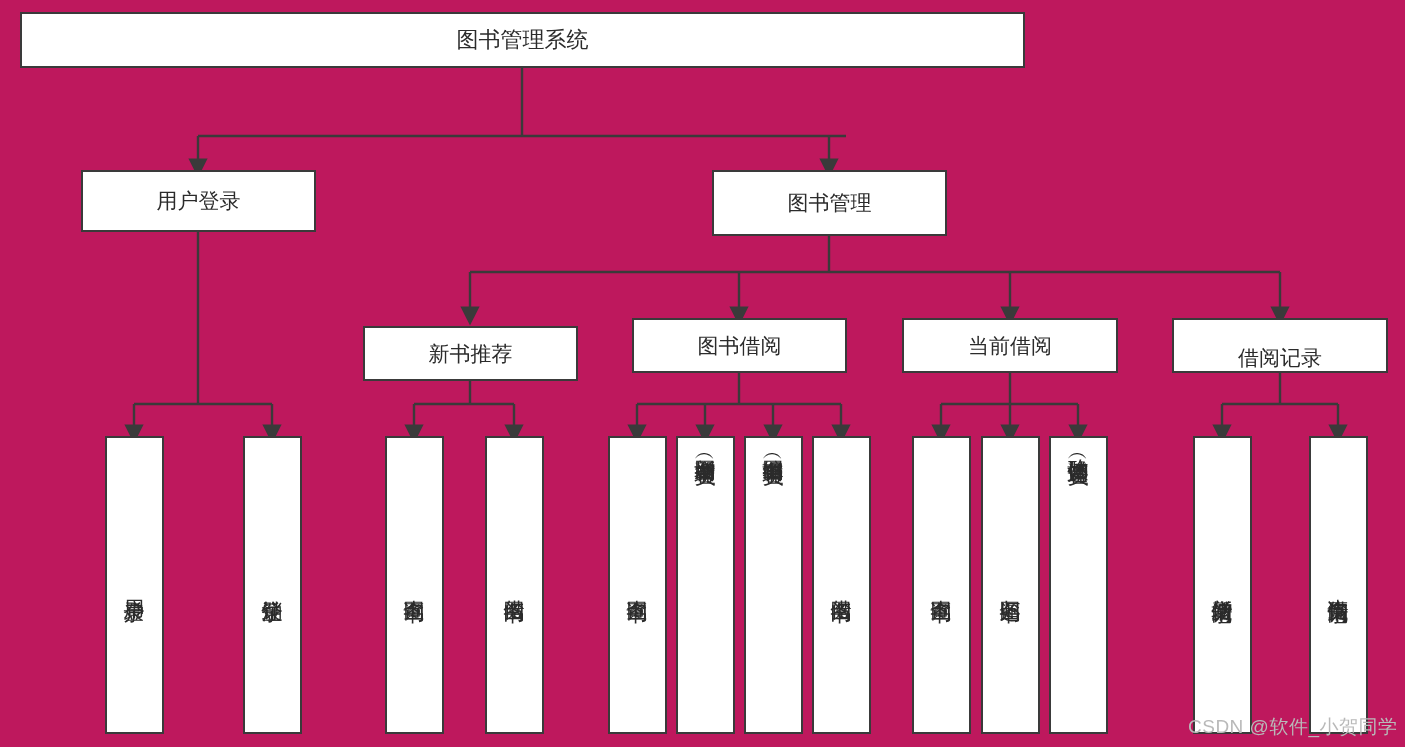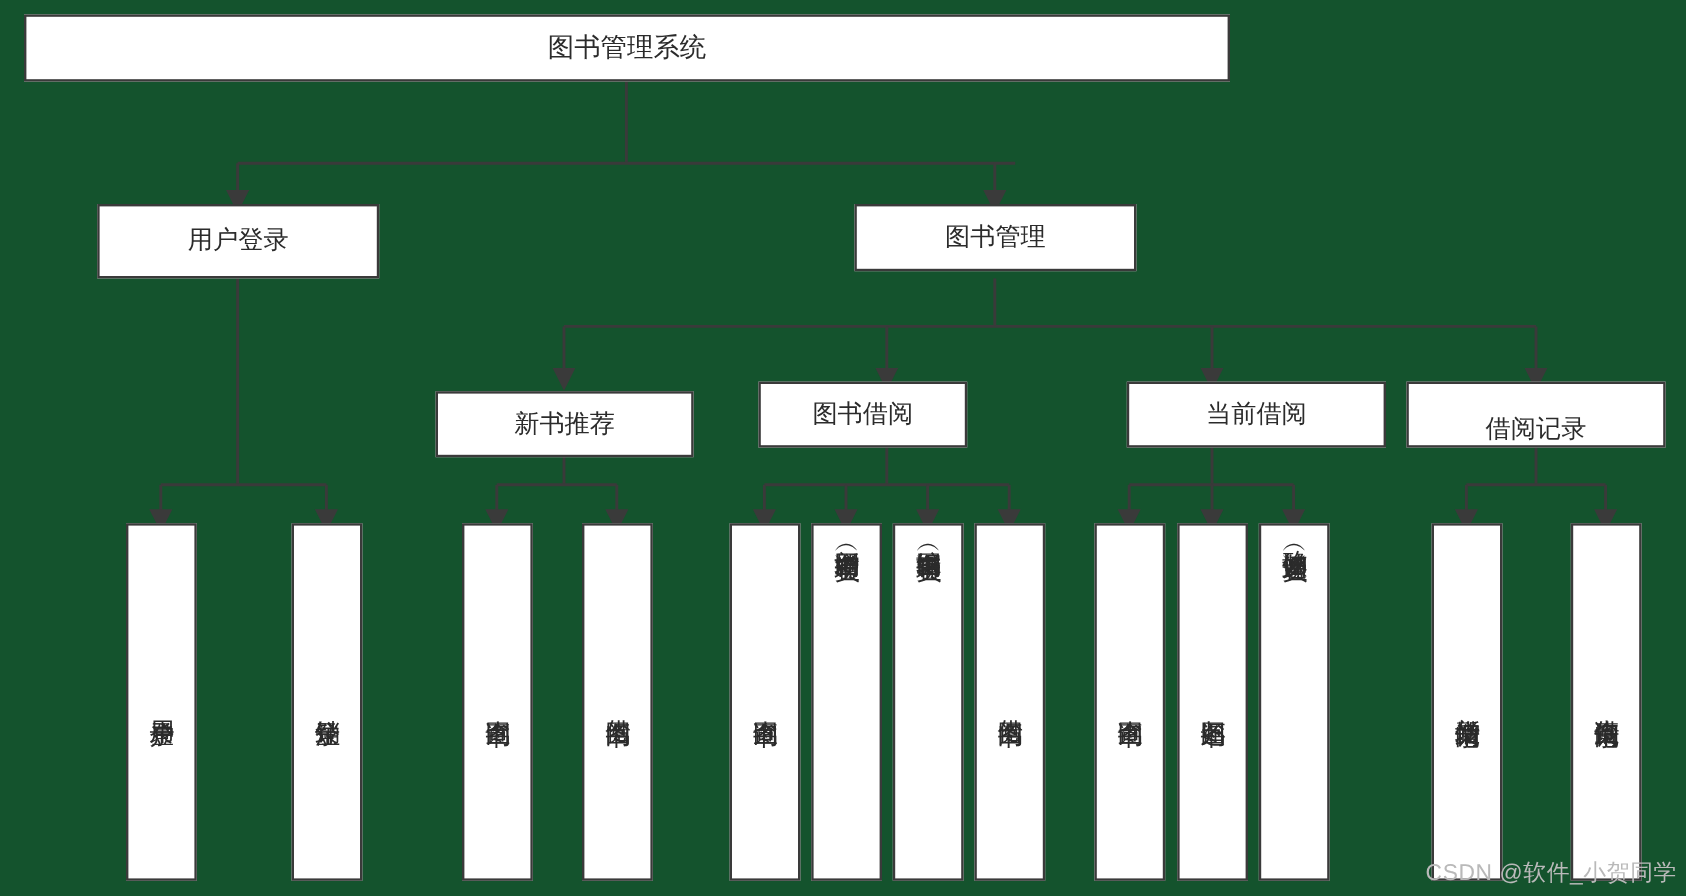--- a/index.html
+++ b/index.html
@@ -8,21 +8,21 @@
     padding: 0;
     background: #ffffff;
   }
   body {
     font-family: "Liberation Sans", "DejaVu Sans", sans-serif;
   }
   #diagram-root {
     position: relative;
     width: 1405px;
     height: 747px;
-    background: #14532d;
+    background: #be185d;
     overflow: hidden;
   }
   #edges-layer {
     position: absolute;
     left: 0;
     top: 0;
     width: 1405px;
     height: 747px;
     pointer-events: none;
   }
@@ -130,31 +130,31 @@
     </g>
   </svg>
 
   <div class="node horiz" id="root-node" style="left:20px; top:12px; width:1005px; height:56px;">
     <span class="node-label">图书管理系统</span>
   </div>
 
   <div class="node horiz" style="left:81px; top:170px; width:235px; height:62px;">
     <span class="node-label">用户登录</span>
   </div>
-  <div class="node horiz" style="left:712px; top:170px; width:235px; height:56px;">
+  <div class="node horiz" style="left:712px; top:170px; width:235px; height:66px;">
     <span class="node-label">图书管理</span>
   </div>
 
   <div class="node horiz" style="left:363px; top:326px; width:215px; height:55px;">
     <span class="node-label">新书推荐</span>
   </div>
-  <div class="node horiz" style="left:632px; top:318px; width:174px; height:55px;">
+  <div class="node horiz" style="left:632px; top:318px; width:215px; height:55px;">
     <span class="node-label">图书借阅</span>
   </div>
-  <div class="node horiz" style="left:902px; top:318px; width:216px; height:55px;margin-left:37px;">
+  <div class="node horiz" style="left:902px; top:318px; width:216px; height:55px;">
     <span class="node-label">当前借阅</span>
   </div>
   <div class="node horiz" style="left:1172px; top:318px; width:216px; height:55px;align-items:flex-end;">
     <span class="node-label">借阅记录</span>
   </div>
 
   <div class="node vert centered" style="left:105px; top:436px; width:59px; height:298px;">
     <span class="node-label">用户登录</span>
   </div>
   <div class="node vert centered" style="left:243px; top:436px; width:59px; height:298px;">

